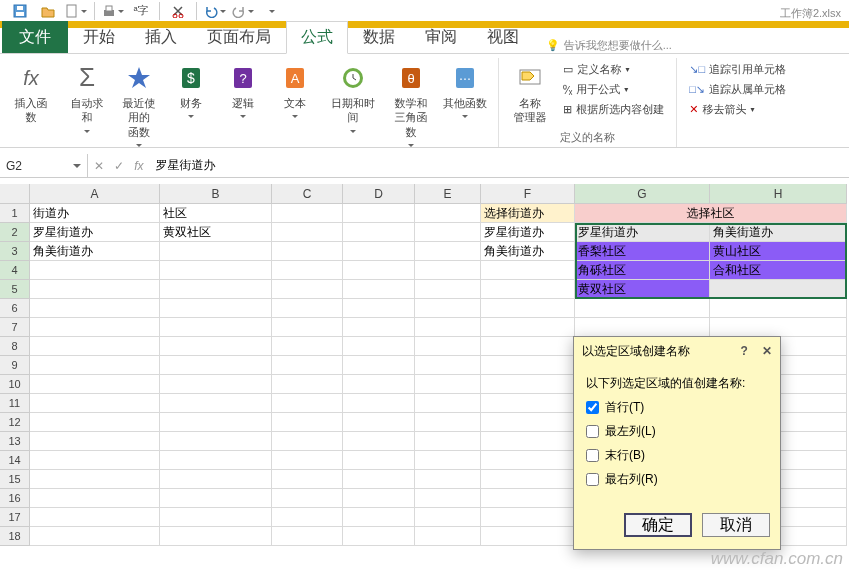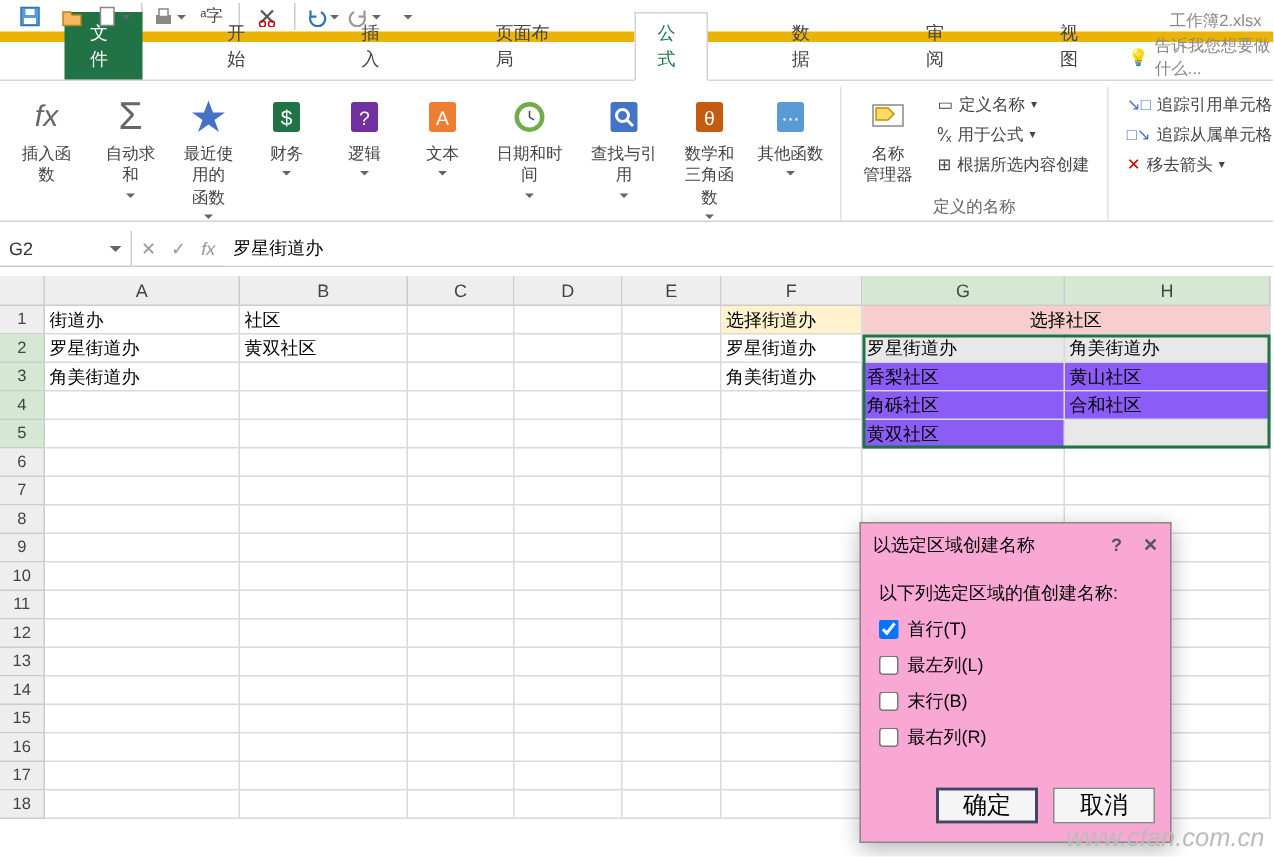--- a/index.html
+++ b/index.html
@@ -7,21 +7,21 @@
 
 
 .qat { height: 28px; background: #fff; border-bottom: 7px solid #eab308; display: flex; align-items: center; padding: 0 6px; }
 .qat-item { width: 24px; height: 22px; display: flex; align-items: center; justify-content: center; margin: 0 2px; border-radius: 2px; cursor: pointer; position: relative; }
 .qat-sep { width: 1px; height: 18px; background: #ccc; margin: 0 4px; }
 .qat-dd::after { content: ""; border: 3px solid transparent; border-top-color: #666; margin-left: 2px; margin-top: 4px; }
 .qat-file-title { position: absolute; right: 8px; top: 6px; color: #888; font-size: 11px; }
 
 
 .tabs { height: 26px; display: flex; align-items: flex-end; border-bottom: 1px solid #d4d4d4; padding-left: 2px; }
-.tab { padding: 5px 14px; font-size: 12px; color: #444; cursor: pointer; border: 1px solid transparent; border-bottom: none; margin-left: 41px; }
+.tab { padding: 5px 14px; font-size: 16px; color: #444; cursor: pointer; border: 1px solid transparent; border-bottom: none; }
 .tab-file { background: #217346; color: #fff; padding: 5px 16px; }
 .tab-active { background: #fff; border-color: #d4d4d4; color: #217346; border-bottom: 1px solid #fff; margin-bottom: -1px; }
 .tell-me { color: #888; font-size: 11px; display: flex; align-items: center; margin-left: 12px; gap: 4px;}
 
 
 .ribbon { height: 94px; border-bottom: 1px solid #d4d4d4; display: flex; padding-top: 4px; background: #fff; }
 .rgroup { border-right: 1px solid #e1e1e1; padding: 2px 8px 0 8px; display: flex; flex-direction: column; align-items: center; justify-content: space-between; }
 .rgroup-title { font-size: 11px; color: #666; text-align: center; padding: 2px 0; }
 .rgroup-body { display: flex; align-items: flex-start; gap: 6px; flex: 1; }
 .rbtn-big { display: flex; flex-direction: column; align-items: center; width: 46px; text-align: center; font-size: 11px; color: #444; cursor: pointer; padding: 2px; line-height: 1.3; }
@@ -53,21 +53,21 @@
 .cell.fillY { background: #fff2cc; }
 .cell.fillP { background: #f8cecc; text-align: center; }
 .cell.fillG { background: #8b5cf6; }
 .cell.fillGr { background: #e8e8e8; }
 .sel-border { border: 2px solid #217346; position: absolute; pointer-events: none; }
 
 
 .cA{width:130px}.cB{width:112px}.cC{width:71px}.cD{width:72px}.cE{width:66px}.cF{width:94px}.cG{width:135px}.cH{width:137px}
 
 
-.dialog { position: absolute; left: 573px; top: 348px; width: 208px; background: #f9a8d4; border: 1px solid #888; box-shadow: 0 4px 14px rgba(0,0,0,.3); font-size: 12px; }
+.dialog { position: absolute; left: 573px; top: 336px; width: 208px; background: #fef9c3; border: 1px solid #888; box-shadow: 0 4px 14px rgba(0,0,0,.3); font-size: 12px; }
 .dlg-title { height: 28px; display: flex; align-items: center; justify-content: space-between; padding: 0 8px; }
 .dlg-title .btns { display:flex; gap: 14px; color:#555; font-weight:bold; }
 .dlg-body { padding: 10px 12px; }
 .chk { display: flex; align-items: center; gap: 6px; margin: 7px 0; }
 .chk input { width: 13px; height: 13px; }
 .dlg-foot { display: flex; justify-content: flex-end; gap: 10px; padding: 8px 10px 12px; }
 .dlg-foot button { width: 68px; height: 24px; border: 1px solid #888; background: #f5f5f5; font-size: 16px; cursor: pointer; }
 .dlg-foot button.primary { border: 2px solid #446; }
 
 .watermark { position:absolute; right:6px; bottom:2px; color:#bbb; font-style:italic; font-size:17px;}
@@ -204,31 +204,20 @@
         </div>
       <div class="rbtn-big" style="width:58px">
           <span class="ic">
             <svg width="24" height="24">
               <circle cx="12" cy="12" r="10" fill="#70ad47"></circle>
               <circle cx="12" cy="12" r="7" fill="#fff"></circle>
               <path d="M12 8 L12 12 L15 14" stroke="#444" fill="none"></path>
             </svg>
           </span>
           <span>日期和时间</span>
-          <span class="dd"></span>
-        </div>
-      <div class="rbtn-big" style="width:56px">
-          <span class="ic">
-            <svg width="24" height="24">
-              <rect x="3" y="2" width="18" height="20" fill="#4472c4" rx="2"></rect>
-              <circle cx="11" cy="11" r="4" fill="none" stroke="#fff" stroke-width="2"></circle>
-              <path d="M14 14 L18 18" stroke="#fff" stroke-width="2"></path>
-            </svg>
-          </span>
-          <span>查找与引用</span>
           <span class="dd"></span>
         </div>
       <div class="rbtn-big">
           <span class="ic">
             <svg width="24" height="24">
               <rect x="3" y="2" width="18" height="20" fill="#c55a11" rx="2"></rect>
               <text x="12" y="17" fill="#fff" font-size="13" text-anchor="middle">θ</text>
             </svg>
           </span>
           <span style="white-space:pre-line">数学和

